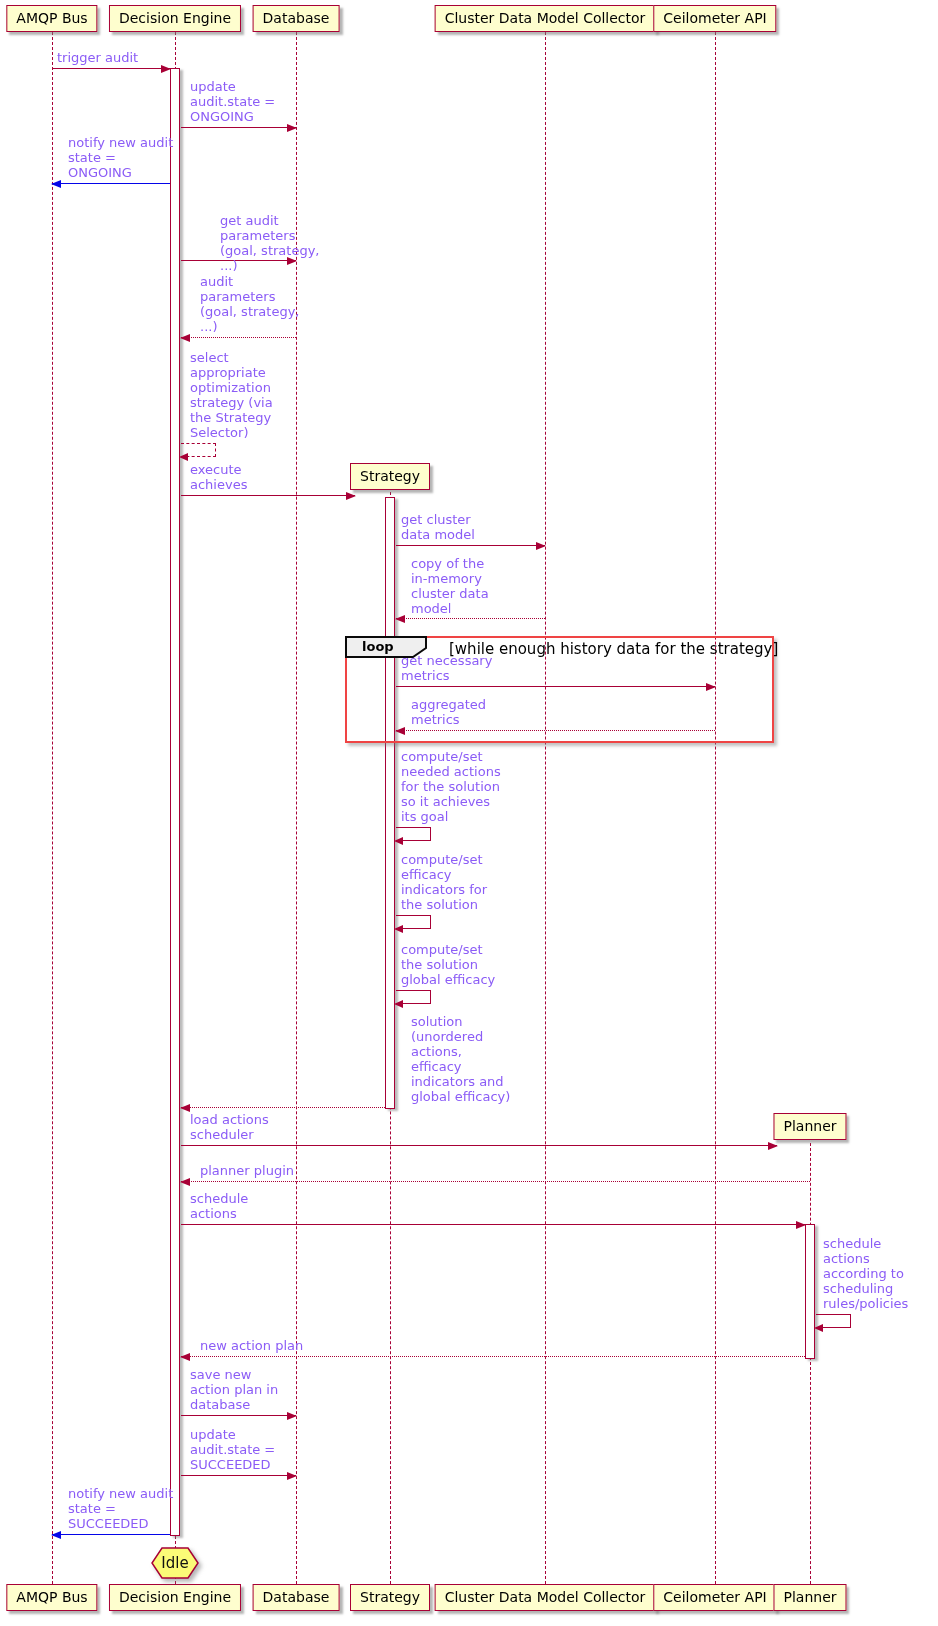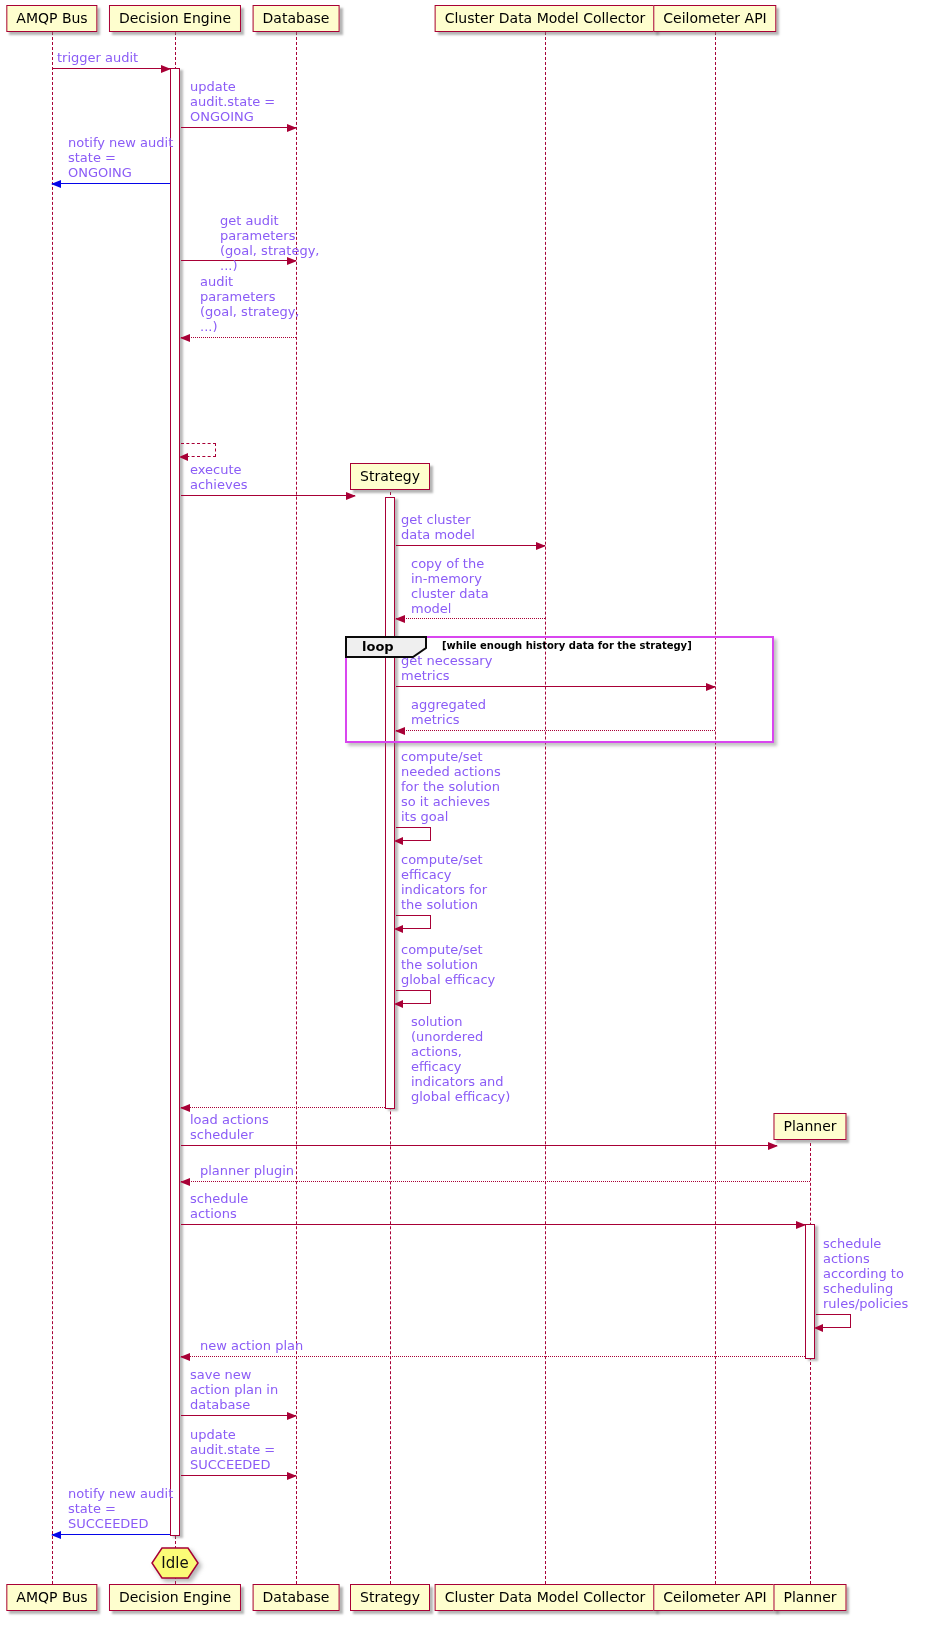--- a/index.html
+++ b/index.html
@@ -38,28 +38,28 @@
     position:absolute; width:34px; height:12px;
     border:1px solid #A80036; border-left:none; z-index:3;
   }
   .selfcall.dashed { border-style:dashed; border-left:none; }
   .selfcall::after {
     content:""; position:absolute; left:-2px; bottom:-5px; width:0; height:0;
     border-top:4px solid transparent; border-bottom:4px solid transparent;
     border-right:9px solid #A80036;
   }
   .fragment {
-    position:absolute; border:2px solid #d946ef;
+    position:absolute; border:2px solid #ef4444;
     box-shadow:3px 3px 3px rgba(120,120,120,.45); z-index:3; background:transparent;
   }
   .fragment-label {
     position:absolute; left:15px; top:1px; font-size:13px; font-weight:bold; z-index:4;
   }
   .fragment-cond {
-    position:absolute; left:95px; top:2px; font-size:10px; font-weight:bold;
+    position:absolute; left:102px; top:2px; font-size:15px; font-weight:normal;
     white-space:nowrap; z-index:4;
   }
   .hex-note { position:absolute; z-index:6; }
   .hex-note svg { filter:drop-shadow(3px 3px 2px rgba(120,120,120,.55)); }
   .hex-note .hex-text {
     position:absolute; left:0; top:0; width:100%; height:100%;
     display:flex; align-items:center; justify-content:center;
     font-size:15px; color:#111;
   }
 </style>
@@ -115,20 +115,26 @@
 (goal, strategy,
 ...)</div>
   <div class="arrow right" style="left:181px; top:260px; width:115px;"></div>
 
   <div class="msg" style="left:200px; top:274px;">audit
 parameters
 (goal, strategy,
 ...)</div>
   <div class="arrow left dotted" style="left:181px; top:337px; width:115px;"></div>
 
+  <div class="msg" style="left:190px; top:350px;">select
+appropriate
+optimization
+strategy (via
+the Strategy
+Selector)</div>
   <div class="selfcall dashed" style="left:181px; top:443px;"></div>
 
   <div class="msg" style="left:190px; top:462px;">execute
 achieves</div>
   <div class="arrow right" style="left:181px; top:495px; width:174px;"></div>
 
   <div class="msg" style="left:401px; top:512px;">get cluster
 data model</div>
   <div class="arrow right" style="left:396px; top:545px; width:149px;"></div>
 

